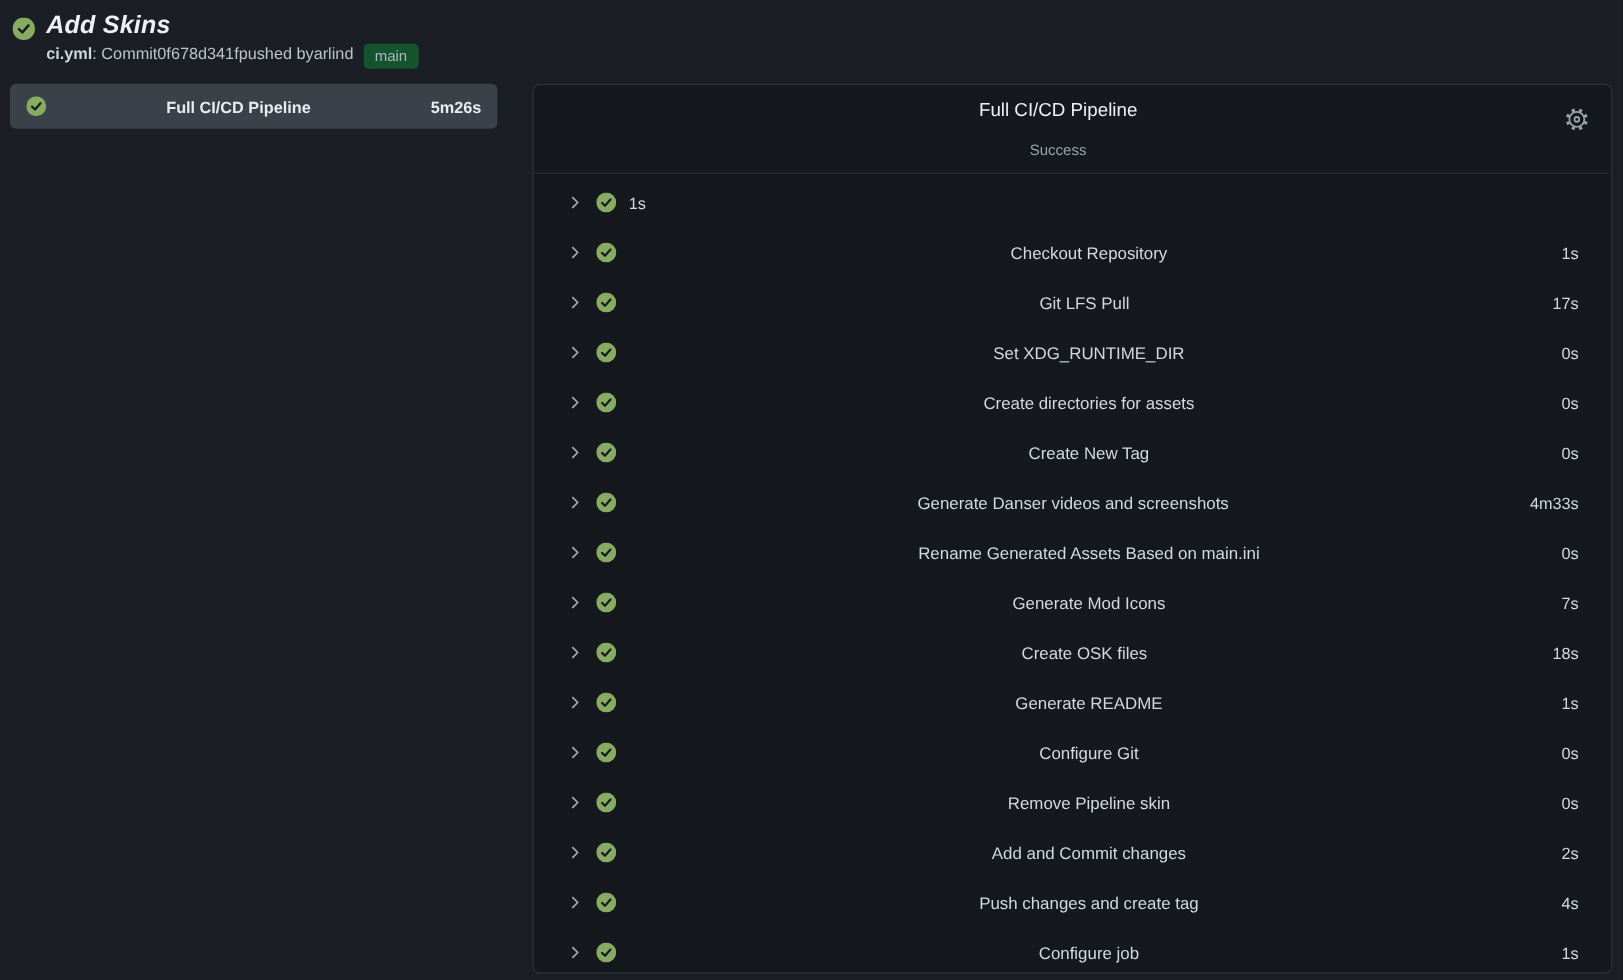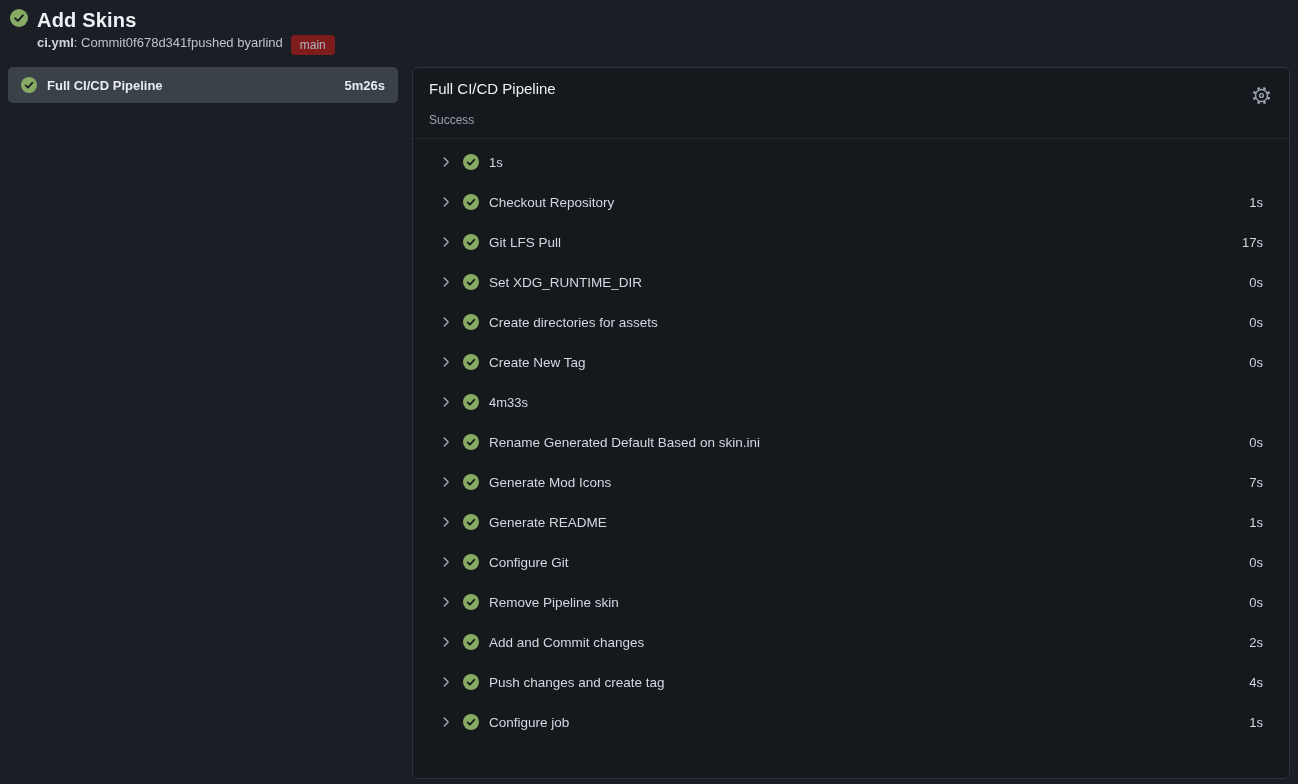--- a/index.html
+++ b/index.html
@@ -8,42 +8,42 @@
     width: 1298px; height: 784px;
     background: #1b1e24;
     font-family: "Liberation Sans", sans-serif;
     color: #d2d9e0;
     overflow: hidden;
   }
   .page { width: 1298px; height: 784px; }
 
   
   .run-header { padding: 9px 12px 6px 10px; }
-  .title-row { display: flex; align-items: flex-start; gap: 9px; }
+  .title-row { display: flex; align-items: flex-end; gap: 9px; font-style: italic; }
   .title-row h1 {
     margin: 0; font-size: 20px; font-weight: 600; color: #edf1f5;
     letter-spacing: 0.2px;
   }
   .status-icon { display: inline-flex; flex: none; }
   .run-subtitle {
     margin: 3px 0 0 27px;
     font-size: 13px; color: #bcc4cc;
     display: flex; 
   }
   .run-subtitle .wf { font-weight: 700; color: #cfd6dd; }
   .branch-badge {
     margin-left: 8px;
-    background: #7f1d1d; color: #aeb6bf;
+    background: #14532d; color: #aeb6bf;
     font-size: 12px; line-height: 1;
     padding: 4px 9px; border-radius: 4px;
     cursor: pointer;
   }
 
   
-  .content { display: flex; align-items: flex-start; gap: 14px; padding: 6px 8px 0 8px; }
+  .content { display: flex; align-items: flex-start; gap: 28px; padding: 6px 8px 0 8px; text-align: center; }
 
   
   .sidebar { width: 390px; flex: none; }
   .job-card {
     height: 36px; border-radius: 5px; background: #3b4148;
     display: flex; align-items: center; gap: 10px; padding: 0 13px;
     cursor: pointer;
   }
   .job-card .job-name { flex: 1; font-size: 13px; font-weight: 700; color: #e7ecf1; }
   .job-card .job-duration { font-size: 13px; font-weight: 700; color: #e7ecf1; }
@@ -235,55 +235,71 @@
       <svg width="14" height="14" viewBox="0 0 16 16" aria-hidden="true">
         <path d="M6 3.5 L10.5 8 L6 12.5" stroke="#a2abb4" stroke-width="1.6" fill="none" stroke-linecap="round" stroke-linejoin="round"></path>
       </svg>
     </span>
     <span class="status-icon">
   <svg width="16" height="16" viewBox="0 0 16 16" aria-hidden="true">
     <circle cx="8" cy="8" r="8" fill="#87ab63"></circle>
     <path d="M4.6 8.3 L7 10.6 L11.4 5.6" stroke="#171b20" stroke-width="1.7" fill="none" stroke-linecap="round" stroke-linejoin="round"></path>
   </svg>
 </span>
+    <span class="step-label">Generate Danser videos and screenshots</span>
     <span class="step-duration">4m33s</span>
   </div>
 
   <div class="step-row">
     <span class="chevron">
       <svg width="14" height="14" viewBox="0 0 16 16" aria-hidden="true">
         <path d="M6 3.5 L10.5 8 L6 12.5" stroke="#a2abb4" stroke-width="1.6" fill="none" stroke-linecap="round" stroke-linejoin="round"></path>
       </svg>
     </span>
     <span class="status-icon">
   <svg width="16" height="16" viewBox="0 0 16 16" aria-hidden="true">
     <circle cx="8" cy="8" r="8" fill="#87ab63"></circle>
     <path d="M4.6 8.3 L7 10.6 L11.4 5.6" stroke="#171b20" stroke-width="1.7" fill="none" stroke-linecap="round" stroke-linejoin="round"></path>
   </svg>
 </span>
-    <span class="step-label">Rename Generated Default Based on skin.ini</span>
+    <span class="step-label">Rename Generated Assets Based on main.ini</span>
     <span class="step-duration">0s</span>
   </div>
 
   <div class="step-row">
     <span class="chevron">
       <svg width="14" height="14" viewBox="0 0 16 16" aria-hidden="true">
         <path d="M6 3.5 L10.5 8 L6 12.5" stroke="#a2abb4" stroke-width="1.6" fill="none" stroke-linecap="round" stroke-linejoin="round"></path>
       </svg>
     </span>
     <span class="status-icon">
   <svg width="16" height="16" viewBox="0 0 16 16" aria-hidden="true">
     <circle cx="8" cy="8" r="8" fill="#87ab63"></circle>
     <path d="M4.6 8.3 L7 10.6 L11.4 5.6" stroke="#171b20" stroke-width="1.7" fill="none" stroke-linecap="round" stroke-linejoin="round"></path>
   </svg>
 </span>
     <span class="step-label">Generate Mod Icons</span>
     <span class="step-duration">7s</span>
   </div>
 
+  <div class="step-row">
+    <span class="chevron">
+      <svg width="14" height="14" viewBox="0 0 16 16" aria-hidden="true">
+        <path d="M6 3.5 L10.5 8 L6 12.5" stroke="#a2abb4" stroke-width="1.6" fill="none" stroke-linecap="round" stroke-linejoin="round"></path>
+      </svg>
+    </span>
+    <span class="status-icon">
+  <svg width="16" height="16" viewBox="0 0 16 16" aria-hidden="true">
+    <circle cx="8" cy="8" r="8" fill="#87ab63"></circle>
+    <path d="M4.6 8.3 L7 10.6 L11.4 5.6" stroke="#171b20" stroke-width="1.7" fill="none" stroke-linecap="round" stroke-linejoin="round"></path>
+  </svg>
+</span>
+    <span class="step-label">Create OSK files</span>
+    <span class="step-duration">18s</span>
+  </div>
 
   <div class="step-row">
     <span class="chevron">
       <svg width="14" height="14" viewBox="0 0 16 16" aria-hidden="true">
         <path d="M6 3.5 L10.5 8 L6 12.5" stroke="#a2abb4" stroke-width="1.6" fill="none" stroke-linecap="round" stroke-linejoin="round"></path>
       </svg>
     </span>
     <span class="status-icon">
   <svg width="16" height="16" viewBox="0 0 16 16" aria-hidden="true">
     <circle cx="8" cy="8" r="8" fill="#87ab63"></circle>

